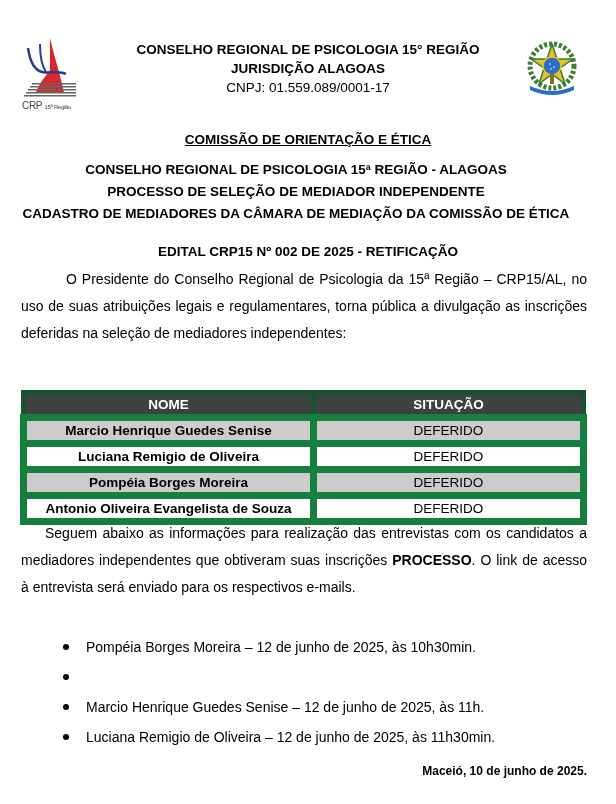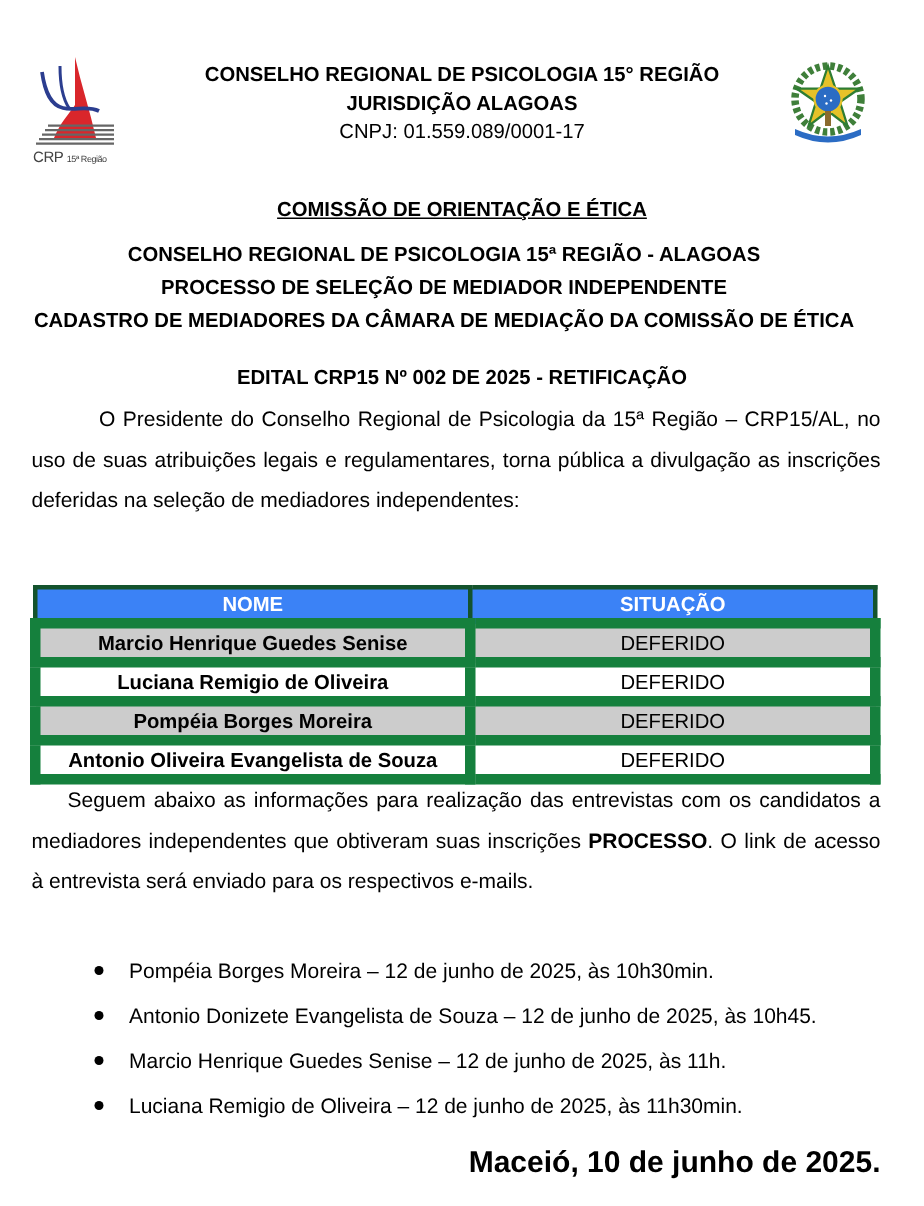--- a/index.html
+++ b/index.html
@@ -6,21 +6,21 @@
     body { width:616px; height:804px; position:relative; overflow:hidden;
            font-family:"Liberation Sans", sans-serif; color:#000; }
     .abs { position:absolute; }
     .center { text-align:center; }
     .b { font-weight:bold; }
     .hdr { left:0; width:616px; font-size:13.5px; line-height:19px;margin-top:12px; }
     .logo-left { left:20px; top:36px; width:62px; height:76px; }
     .logo-right { left:524px; top:40px; width:56px; height:58px; }
     .para { left:21px; width:566px; font-size:14px; line-height:27px; text-align:justify; }
     table.t { position:absolute; left:20px; top:390px; width:567px; border-collapse:collapse; font-size:13.5px; }
-    table.t th { background:#3b82f6; color:#fff; height:19px; font-weight:bold; padding:0; border:3px solid #14532d;margin-left:48px; }
+    table.t th { background:#404040; color:#fff; height:19px; font-weight:bold; padding:0; border:5px solid #14532d;margin-left:48px; }
     table.t td { height:19px; padding:0; border:7px solid #15803d; text-align:center; }
     table.t td.n { font-weight:bold; width:283px; }
     table.t tr.g td { background:#cccccc; }
     ul.bl { position:absolute; left:40px; top:620px; margin:16px; padding:0; list-style:none; font-size:14px; }
     ul.bl li { height:30px; line-height:22px; position:relative; padding-left:30px; }
     ul.bl li .dot { position:absolute; left:7px; top:8px; width:6px; height:6px; border-radius:50%; background:#000; }
   </style>
 </head>
 <body>
 
@@ -92,18 +92,18 @@
       <td class="n">Antonio Oliveira Evangelista de Souza</td>
       <td>DEFERIDO</td>
     </tr>
   </tbody>
 </table>
 
 <div class="abs para" style="top:520px;text-indent:24px;"><span>Seguem abaixo as informações para realização das entrevistas com os candidatos a mediadores independentes que obtiveram suas inscrições </span><b>PROCESSO</b><span>. O link de acesso à entrevista será enviado para os respectivos e-mails.</span></div>
 
 <ul class="bl">
   <li><span class="dot"></span><span>Pompéia Borges Moreira – 12 de junho de 2025, às 10h30min.</span></li>
-  <li><span class="dot"></span><span>Antonio Donizete Evangelista de Souza – 12 de junho de 2025, às 10h45.</span></li>
+  <li><span class="dot"></span></li>
   <li><span class="dot"></span><span>Marcio Henrique Guedes Senise – 12 de junho de 2025, às 11h.</span></li>
   <li><span class="dot"></span><span>Luciana Remigio de Oliveira – 12 de junho de 2025, às 11h30min.</span></li>
 </ul>
 
-<div class="abs b" style="top:764px;right:29px;font-size:20px;">Maceió, 10 de junho de 2025.</div>
+<div class="abs b" style="top:764px;right:29px;font-size:12px;">Maceió, 10 de junho de 2025.</div>
 
 </body></html>

